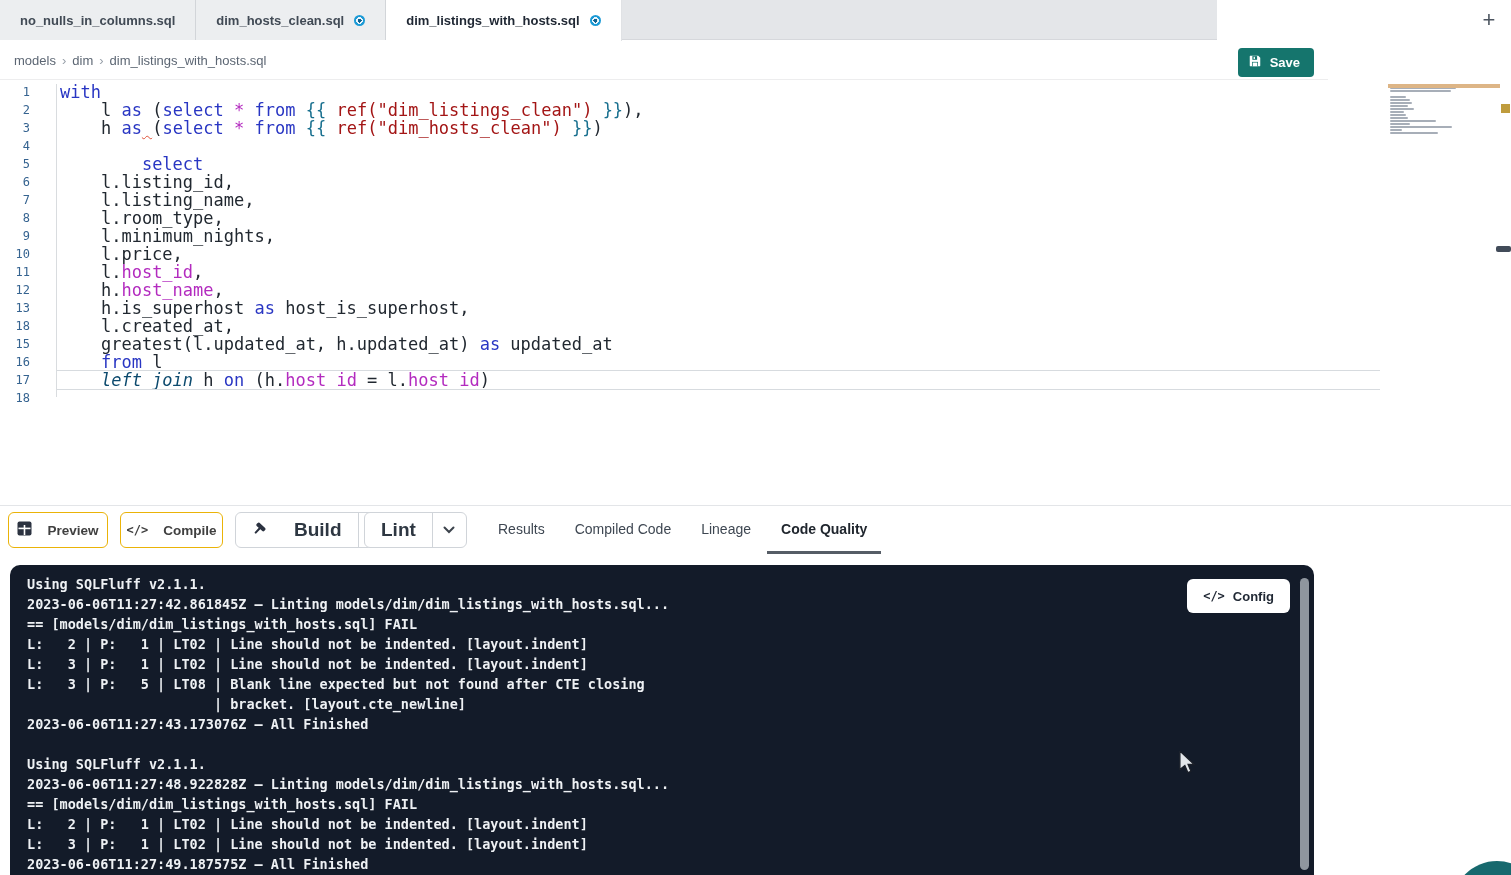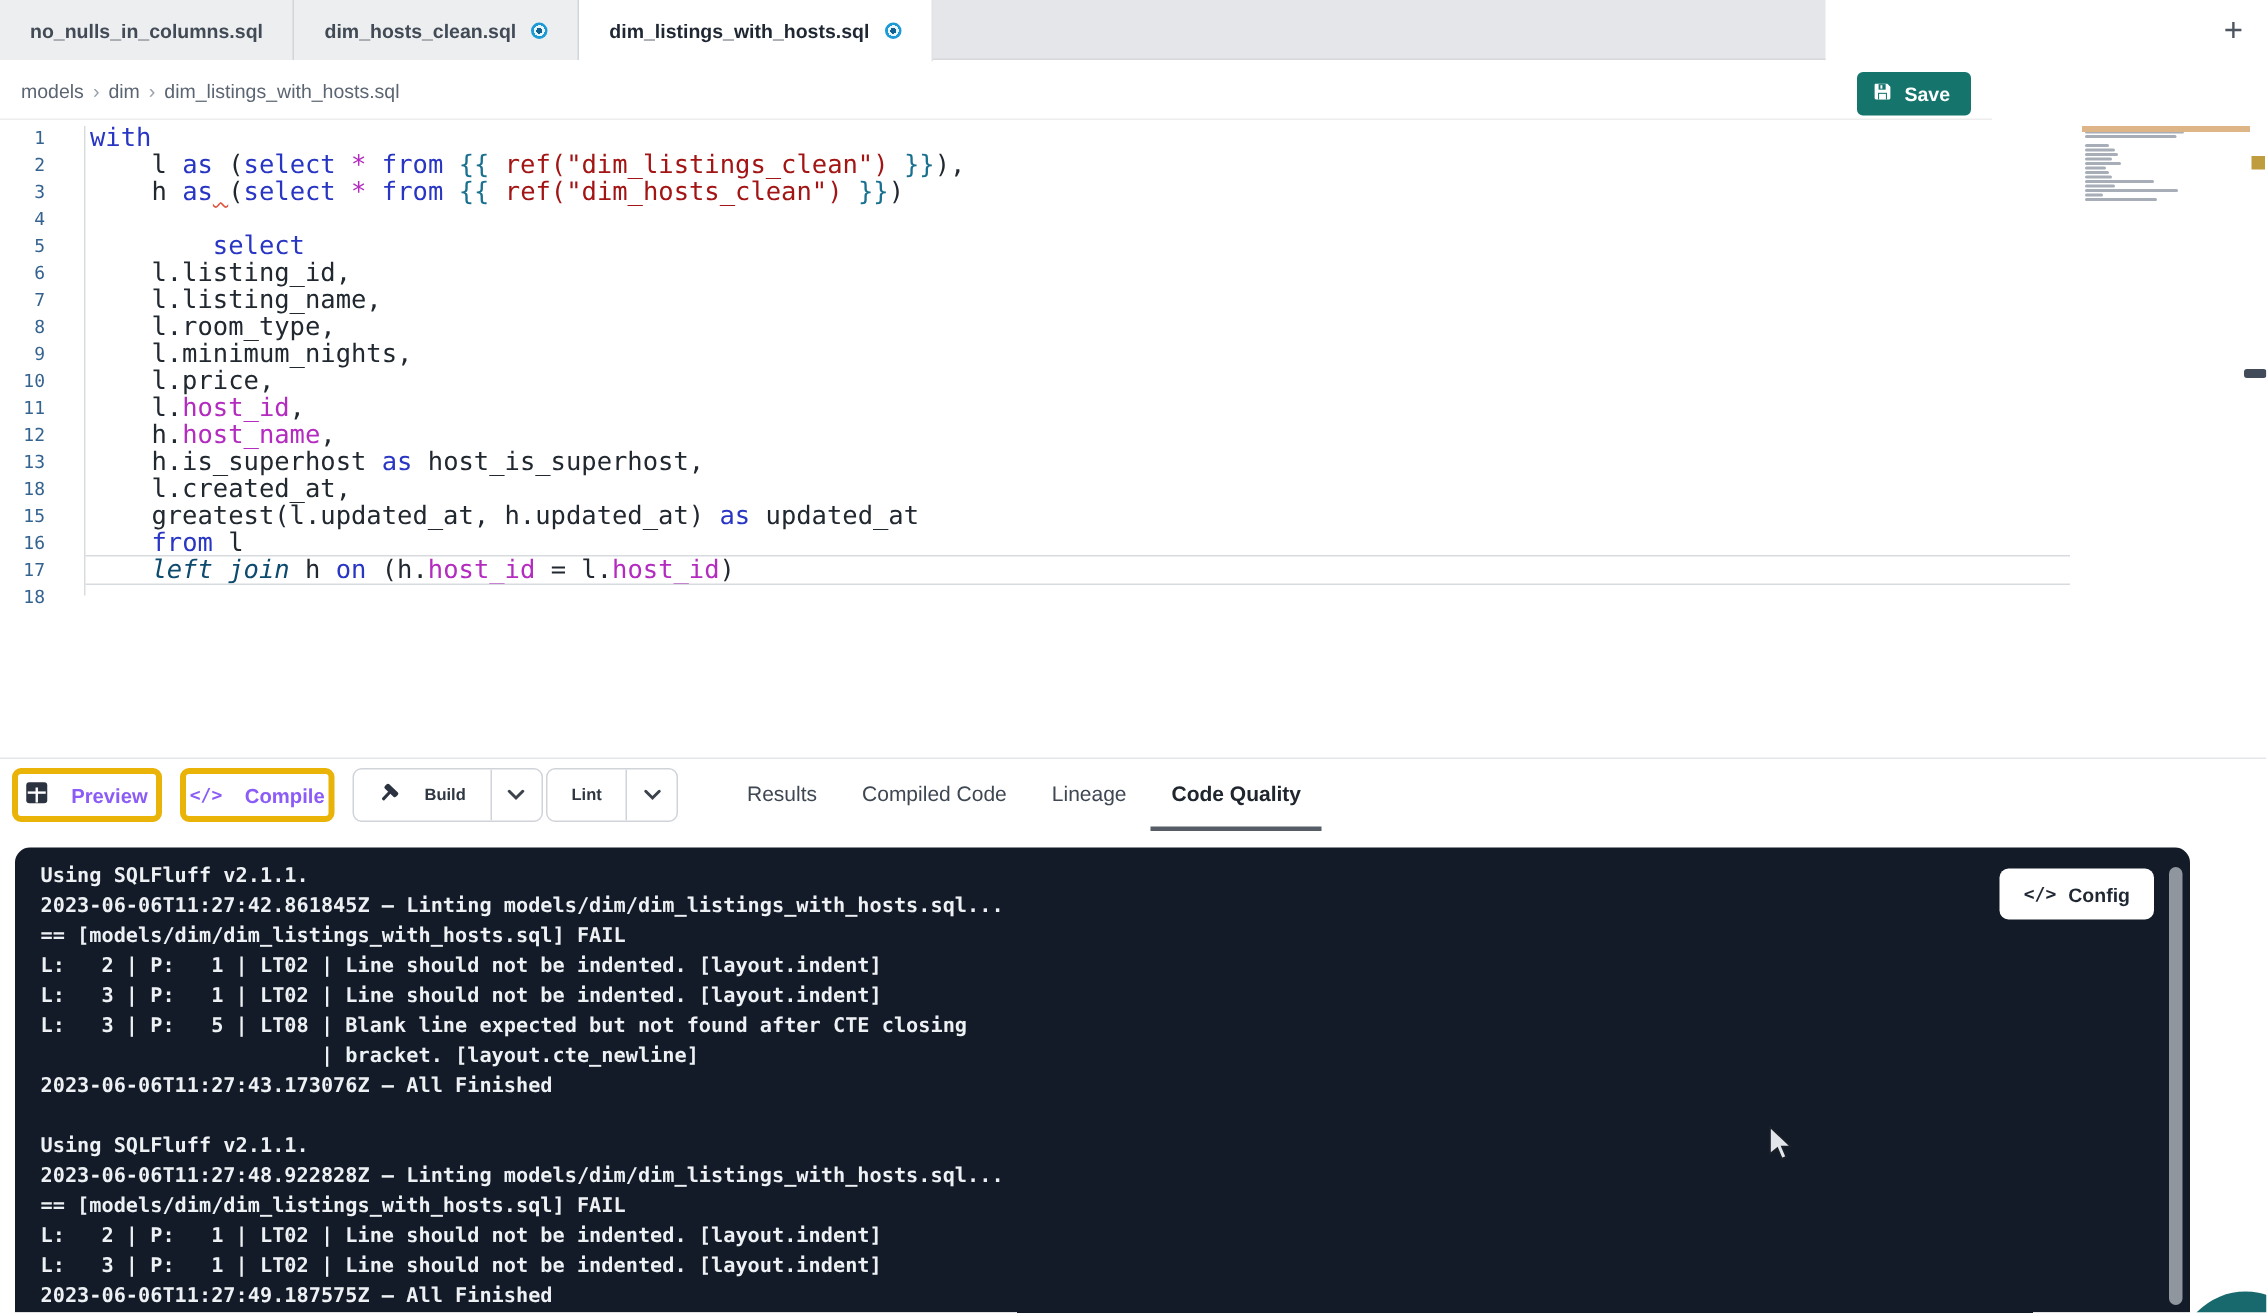--- a/index.html
+++ b/index.html
@@ -52,37 +52,37 @@
   
   #minimap { position:absolute; left:1390px; top:4px; width:72px; height:60px; }
   .mm-row { height:2px; margin-bottom:1px; background:#8a93a0; opacity:.75; border-radius:1px; }
   #mm-highlight { position:absolute; left:1388px; top:4px; width:112px; height:4px; background:#ddb586; }
   #ruler-gold { position:absolute; left:1501px; top:24px; width:9px; height:9px; background:#bf9c3d; }
   #ruler-dark { position:absolute; left:1496px; top:166px; width:15px; height:6px; background:#414b59; border-radius:2px; }
 
   
   #toolbar { position:absolute; left:0; top:505px; width:1511px; height:48px; background:#fff;
              border-top:1px solid #e3e5e8; }
-  .tbtn { position:absolute; top:6px; height:36px; background:#fff; border:4px solid #eab308;
+  .tbtn { position:absolute; top:6px; height:36px; background:#fff; border:1px solid #eab308;
           border-radius:6px; display:flex; align-items:center; justify-content:center; gap:15px;
-          font-size:13.5px; color:#8b5cf6; font-weight:600; cursor:pointer;
+          font-size:13.5px; color:#404040; font-weight:600; cursor:pointer;
           font-family:"Liberation Sans", sans-serif; }
   .split { position:absolute; top:6px; height:36px; display:flex; border:1px solid #d0d4d9;
            border-radius:6px; background:#fff; overflow:hidden; }
-  .split .main { display:flex; align-items:center; gap:16px; padding:0 16px; font-size:11px;
+  .split .main { display:flex; align-items:center; gap:27px; padding:0 16px; font-size:19px;
                  color:#2e3742; font-weight:600; cursor:pointer; }
   .split .chev { width:34px; display:flex; align-items:center; justify-content:center;
                  border-left:1px solid #d0d4d9; cursor:pointer; }
   #bottom-tabs { position:absolute; left:484px; top:0; height:48px; display:flex; gap:2px; }
   .btab { display:flex; align-items:center; padding:0 14px; font-size:14px; color:#3e4752;
           cursor:pointer; border-bottom:3px solid transparent; }
   .btab.active { color:#20262e; font-weight:600; border-bottom:3px solid #565d66; }
 
   
-  #terminal { position:absolute; left:10px; top:565px; width:1450px; height:310px;
+  #terminal { position:absolute; left:10px; top:565px; width:1304px; height:310px;
               background:#131b29; border-radius:10px 10px 0 0; }
   #term-lines { position:absolute; left:17px; top:9px; font-family:"DejaVu Sans Mono", monospace;
                 font-size:13.5px; line-height:20px; font-weight:700; color:#eef1f4; white-space:pre; }
   #config-btn { position:absolute; right:24px; top:14px; height:34px; padding:0 16px;
                 background:#fff; border:none; border-radius:6px; font-size:13px; font-weight:600;
                 color:#1f2733; display:flex; align-items:center; gap:8px; cursor:pointer;
                 font-family:"Liberation Sans", sans-serif; }
   .code-glyph { font-family:"DejaVu Sans Mono", monospace; font-weight:700; font-size:12px; }
   #term-scrollbar { position:absolute; right:5px; top:13px; width:9px; height:292px;
                     background:#8f969e; border-radius:5px; }

